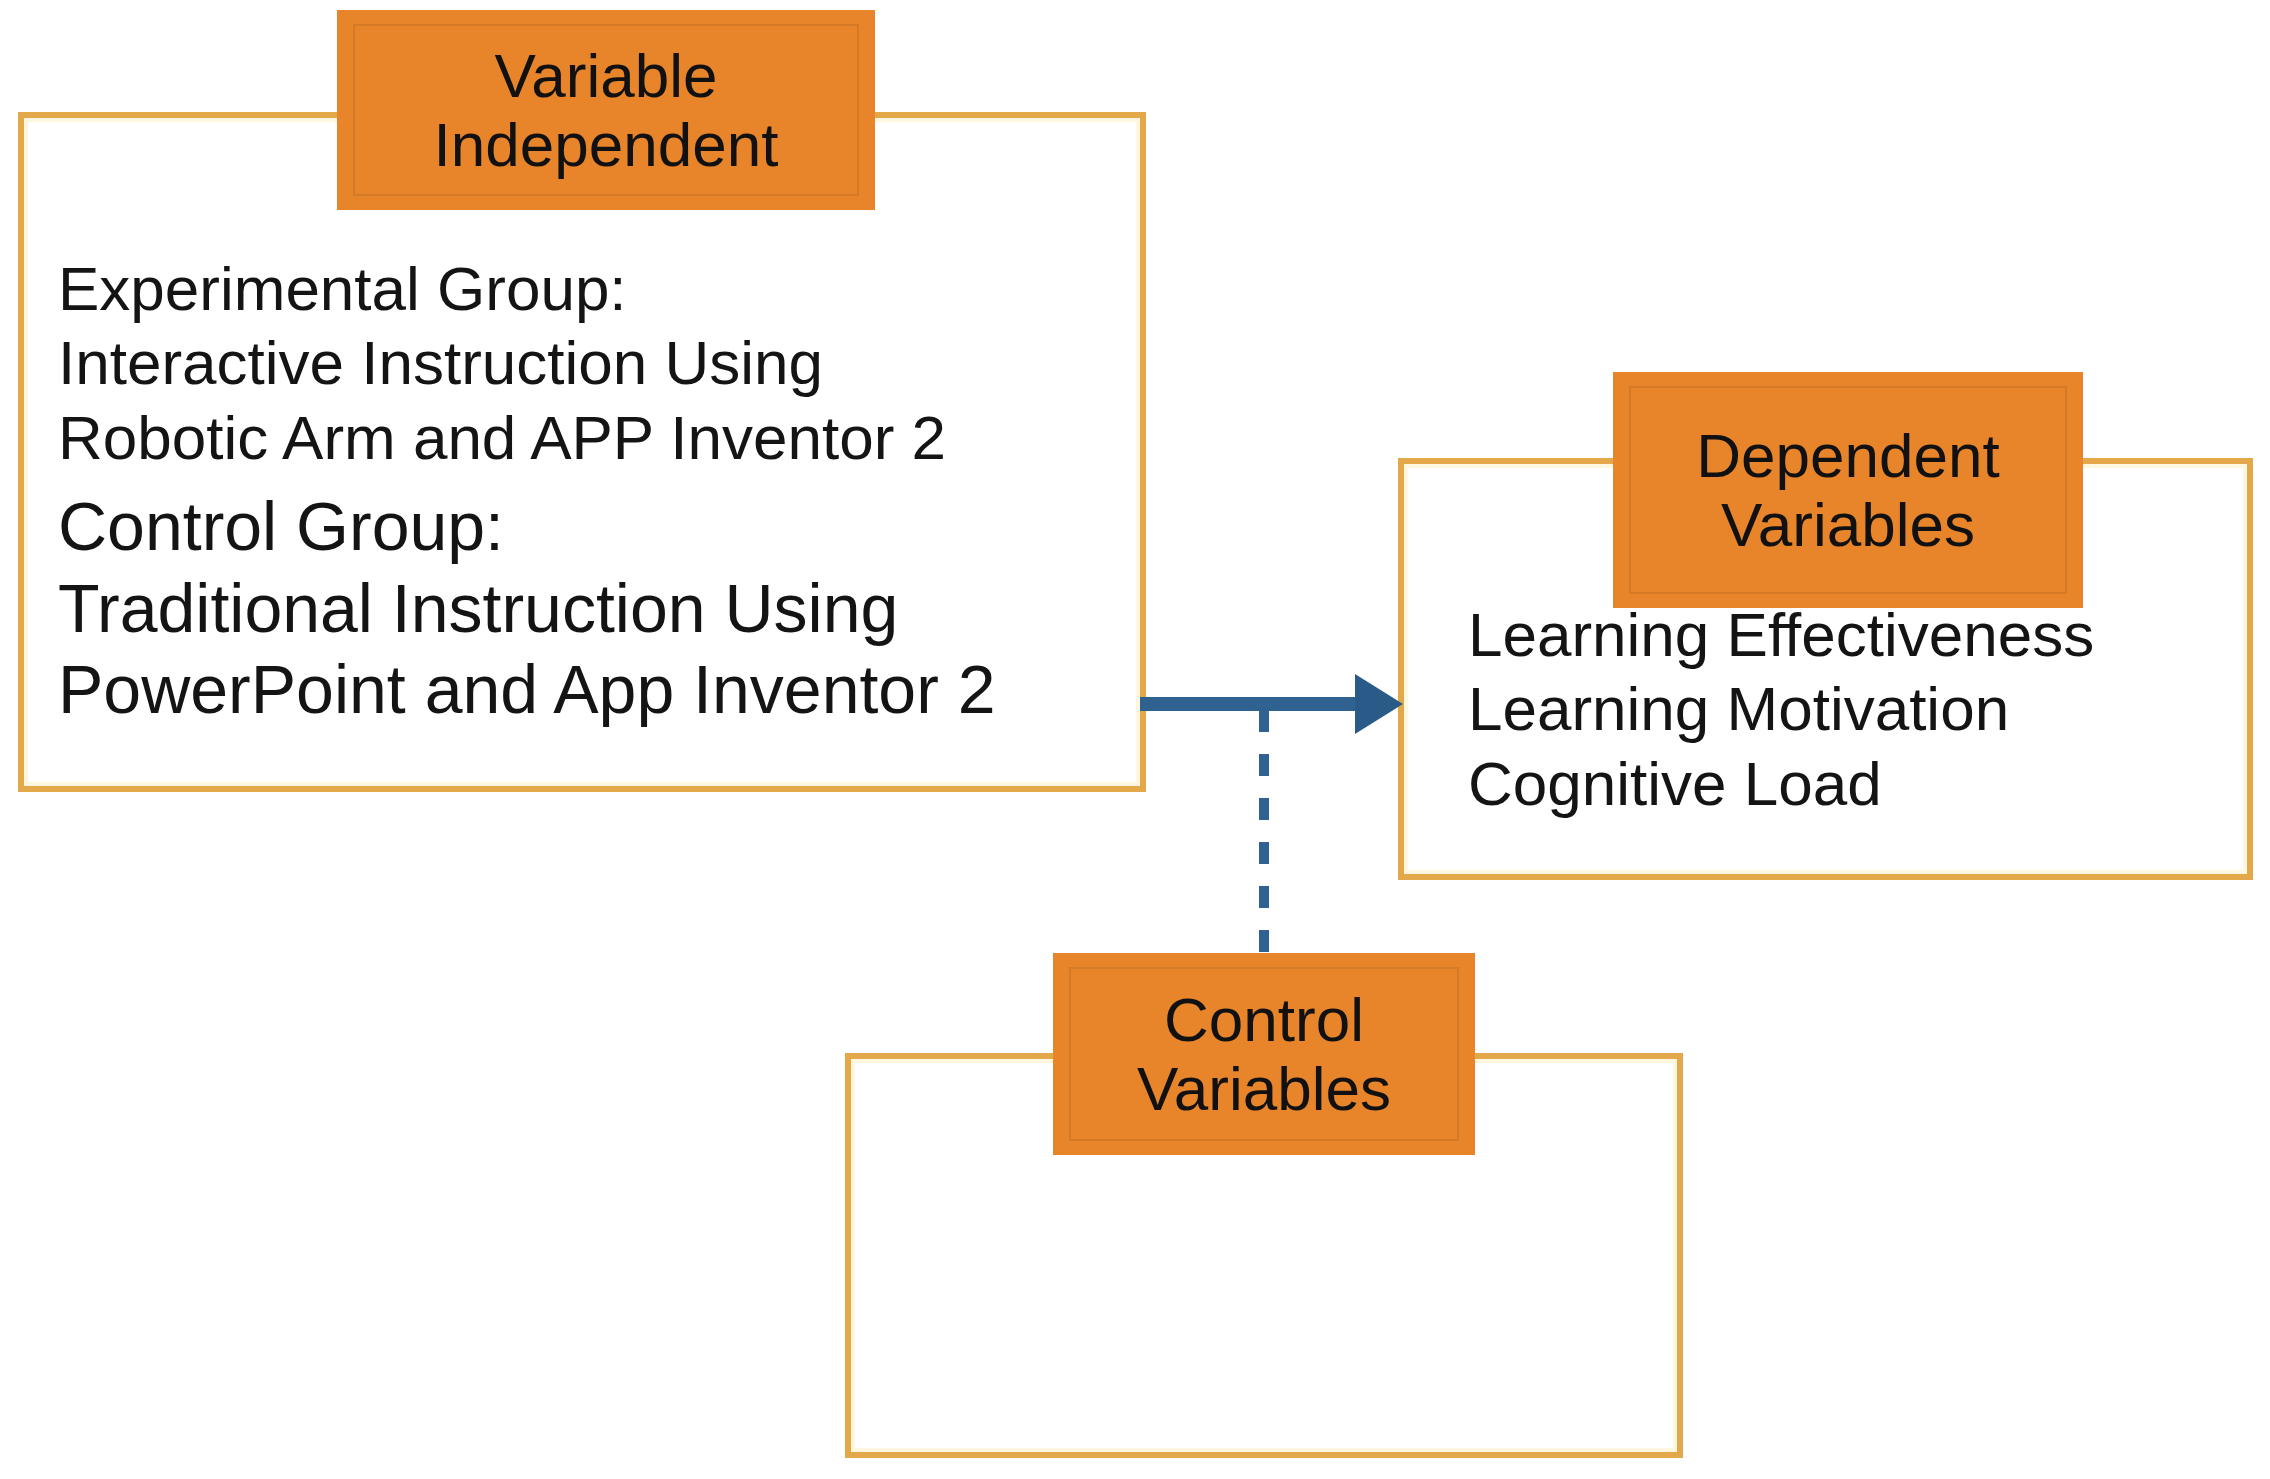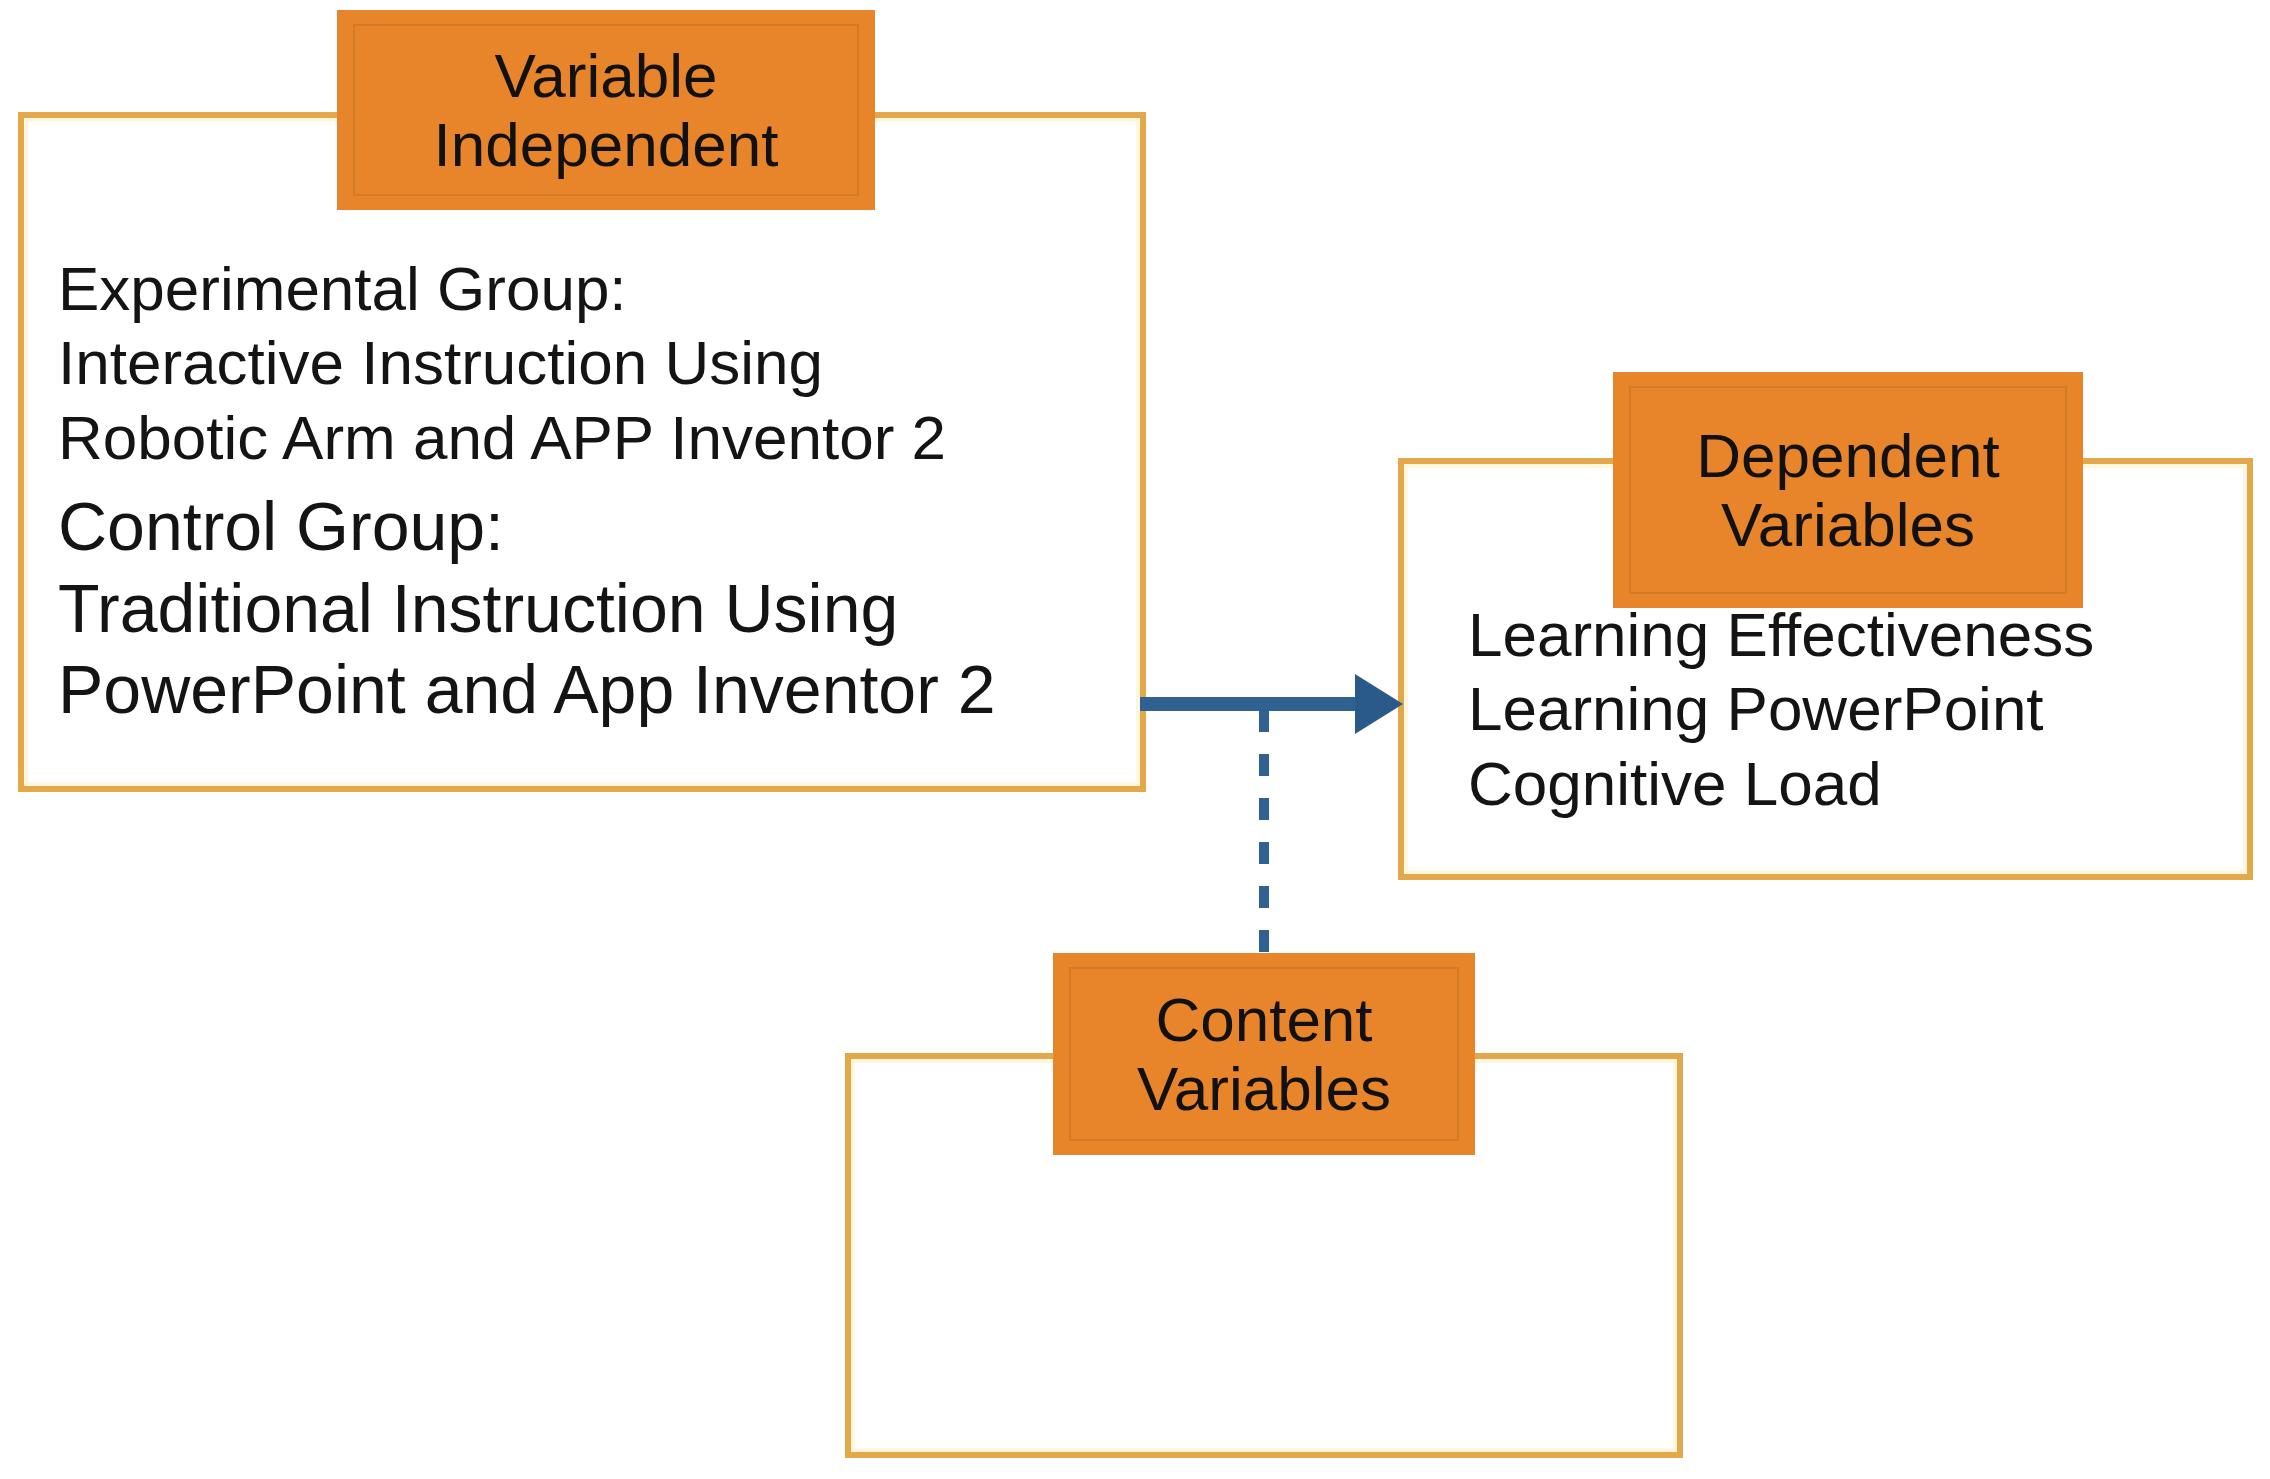--- a/index.html
+++ b/index.html
@@ -118,27 +118,27 @@
 PowerPoint and App Inventor 2</div>
 
   <div class="panel" style="left:1398px; top:458px; width:855px; height:422px;"></div>
 
   <div class="header-tab" style="left:1613px; top:372px; width:470px; height:236px; font-size:62px;">
     <span class="tab-line">Dependent</span>
     <span class="tab-line">Variables</span>
   </div>
 
   <div class="body-text" style="left:1468px; top:598px; width:790px; font-size:62px;">Learning Effectiveness
-Learning PowerPoint
+Learning Motivation
 Cognitive Load</div>
 
   <div class="panel" style="left:845px; top:1053px; width:838px; height:405px;"></div>
 
   <div class="header-tab" style="left:1053px; top:953px; width:422px; height:202px; font-size:62px;">
-    <span class="tab-line">Content</span>
+    <span class="tab-line">Control</span>
     <span class="tab-line">Variables</span>
   </div>
 
 
   <div class="dashed-line" style="left:1259px; top:710px; height:248px;"></div>
 
   <div class="arrow-line" style="left:1140px; top:697px; width:220px; height:14px;"></div>
 
   <div class="arrow-head" style="left:1355px; top:674px;"></div>
 

